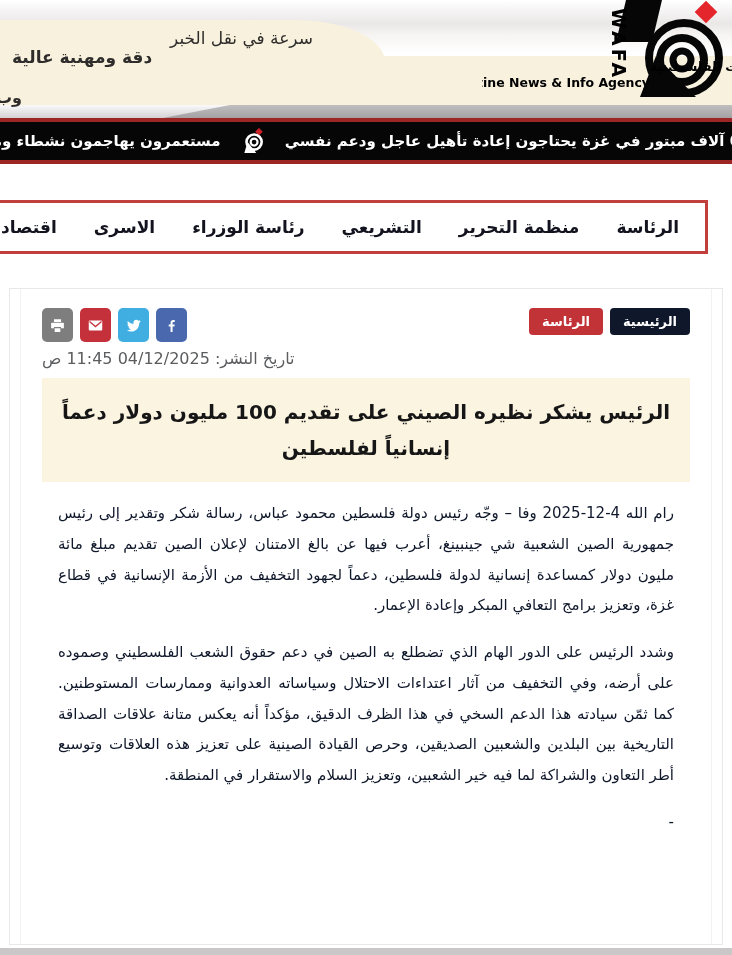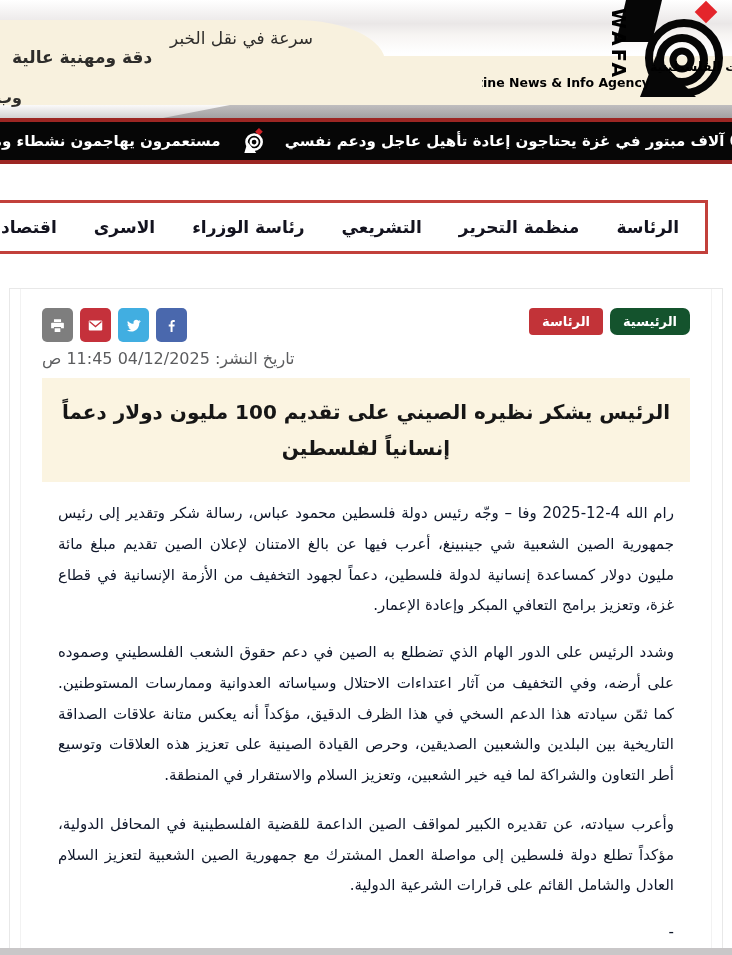--- a/index.html
+++ b/index.html
@@ -138,35 +138,34 @@
               <path fill="#fff" d="M22 5.8c-.7.3-1.5.5-2.3.6.8-.5 1.5-1.3 1.8-2.2-.8.5-1.7.8-2.6 1A4 4 0 0 0 12 8.7c0 .3 0 .6.1.9C8.9 9.4 6 7.9 4.1 5.5c-.4.6-.6 1.3-.6 2 0 1.4.7 2.6 1.8 3.3-.6 0-1.3-.2-1.8-.5v.1c0 1.9 1.4 3.5 3.2 3.9-.3.1-.7.1-1 .1-.3 0-.5 0-.8-.1.5 1.6 2 2.8 3.7 2.8a8 8 0 0 1-5.9 1.7A11.3 11.3 0 0 0 8.8 20.5c7.3 0 11.3-6.1 11.3-11.4v-.5c.8-.6 1.4-1.3 1.9-2.1z"></path>
             </svg>
           </button>
           <button class="share-btn" style="background-color: rgb(74, 104, 173);">
             <svg viewBox="0 0 24 24">
               <path fill="#fff" d="M13.5 21v-7.5h2.6l.4-3h-3V8.6c0-.9.3-1.5 1.6-1.5h1.5V4.4c-.3 0-1.2-.1-2.2-.1-2.2 0-3.7 1.3-3.7 3.8v2.4H8.1v3h2.6V21h2.8z"></path>
             </svg>
           </button>
         </div>
         <div class="badge-group">
-          <a class="badge" style="background-color: #14532d; border-radius: 7px;">الرئيسية</a>
+          <a class="badge" style="background-color: #0f172a;">الرئيسية</a>
           <a class="badge" style="background-color: rgb(194, 51, 56);">الرئاسة</a>
         </div>
       </div>
 
       <div class="pub-date">تاريخ النشر: 04/12/2025 11:45 ص</div>
 
       <div class="title-box" style="background-color: rgb(251, 244, 225);">
         <h1>الرئيس يشكر نظيره الصيني على تقديم 100 مليون دولار دعماً إنسانياً لفلسطين</h1>
       </div>
 
       <div class="article-body">
         <p>رام الله 4-12-2025 وفا – وجّه رئيس دولة فلسطين محمود عباس، رسالة شكر وتقدير إلى رئيس جمهورية الصين الشعبية شي جينبينغ، أعرب فيها عن بالغ الامتنان لإعلان الصين تقديم مبلغ مائة مليون دولار كمساعدة إنسانية لدولة فلسطين، دعماً لجهود التخفيف من الأزمة الإنسانية في قطاع غزة، وتعزيز برامج التعافي المبكر وإعادة الإعمار.</p>
         <p>وشدد الرئيس على الدور الهام الذي تضطلع به الصين في دعم حقوق الشعب الفلسطيني وصموده على أرضه، وفي التخفيف من آثار اعتداءات الاحتلال وسياساته العدوانية وممارسات المستوطنين. كما ثمّن سيادته هذا الدعم السخي في هذا الظرف الدقيق، مؤكداً أنه يعكس متانة علاقات الصداقة التاريخية بين البلدين والشعبين الصديقين، وحرص القيادة الصينية على تعزيز هذه العلاقات وتوسيع أطر التعاون والشراكة لما فيه خير الشعبين، وتعزيز السلام والاستقرار في المنطقة.</p>
-        <p class="gap-top">وأعرب سيادته، عن تقديره الكبير لمواقف الصين الداعمة للقضية الفلسطينية في المحافل الدولية، مؤكداً تطلع دولة فلسطين إلى مواصلة العمل المشترك مع جمهورية الصين الشعبية لتعزيز السلام العادل والشامل القائم على قرارات الشرعية الدولية.</p>
         <p class="end-dash">-</p>
       </div>
 
     </div>
   </div>
 
   <div class="page-bottom"></div>
 </div>
 
 </body></html>

